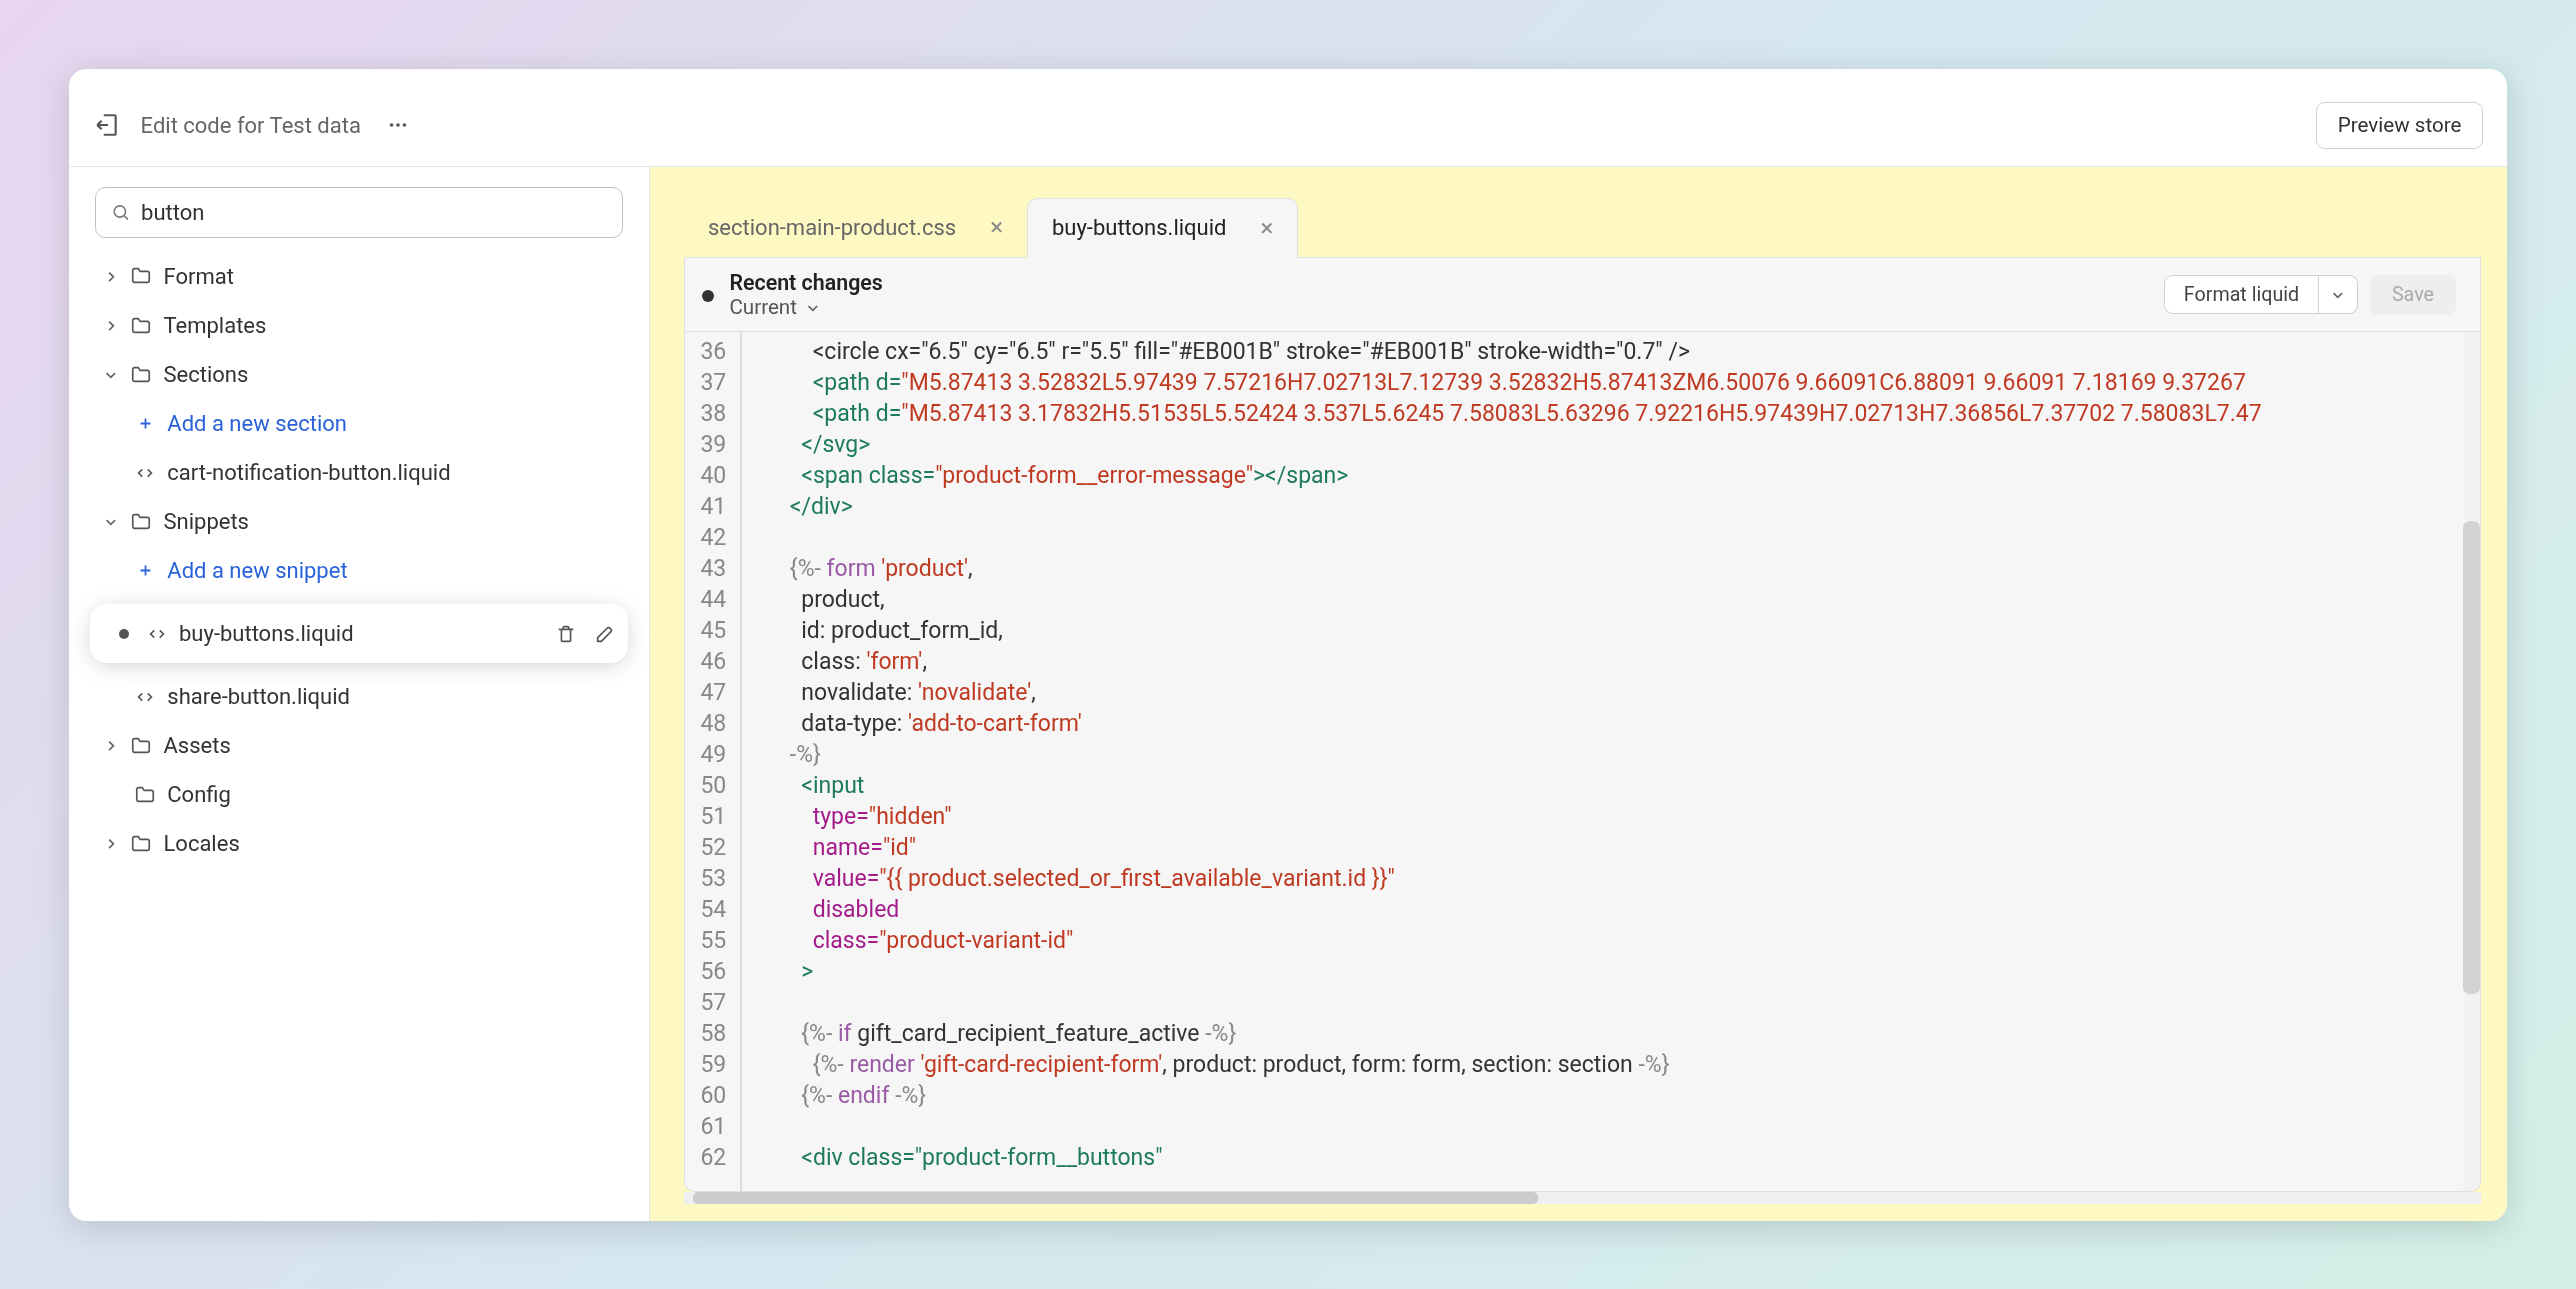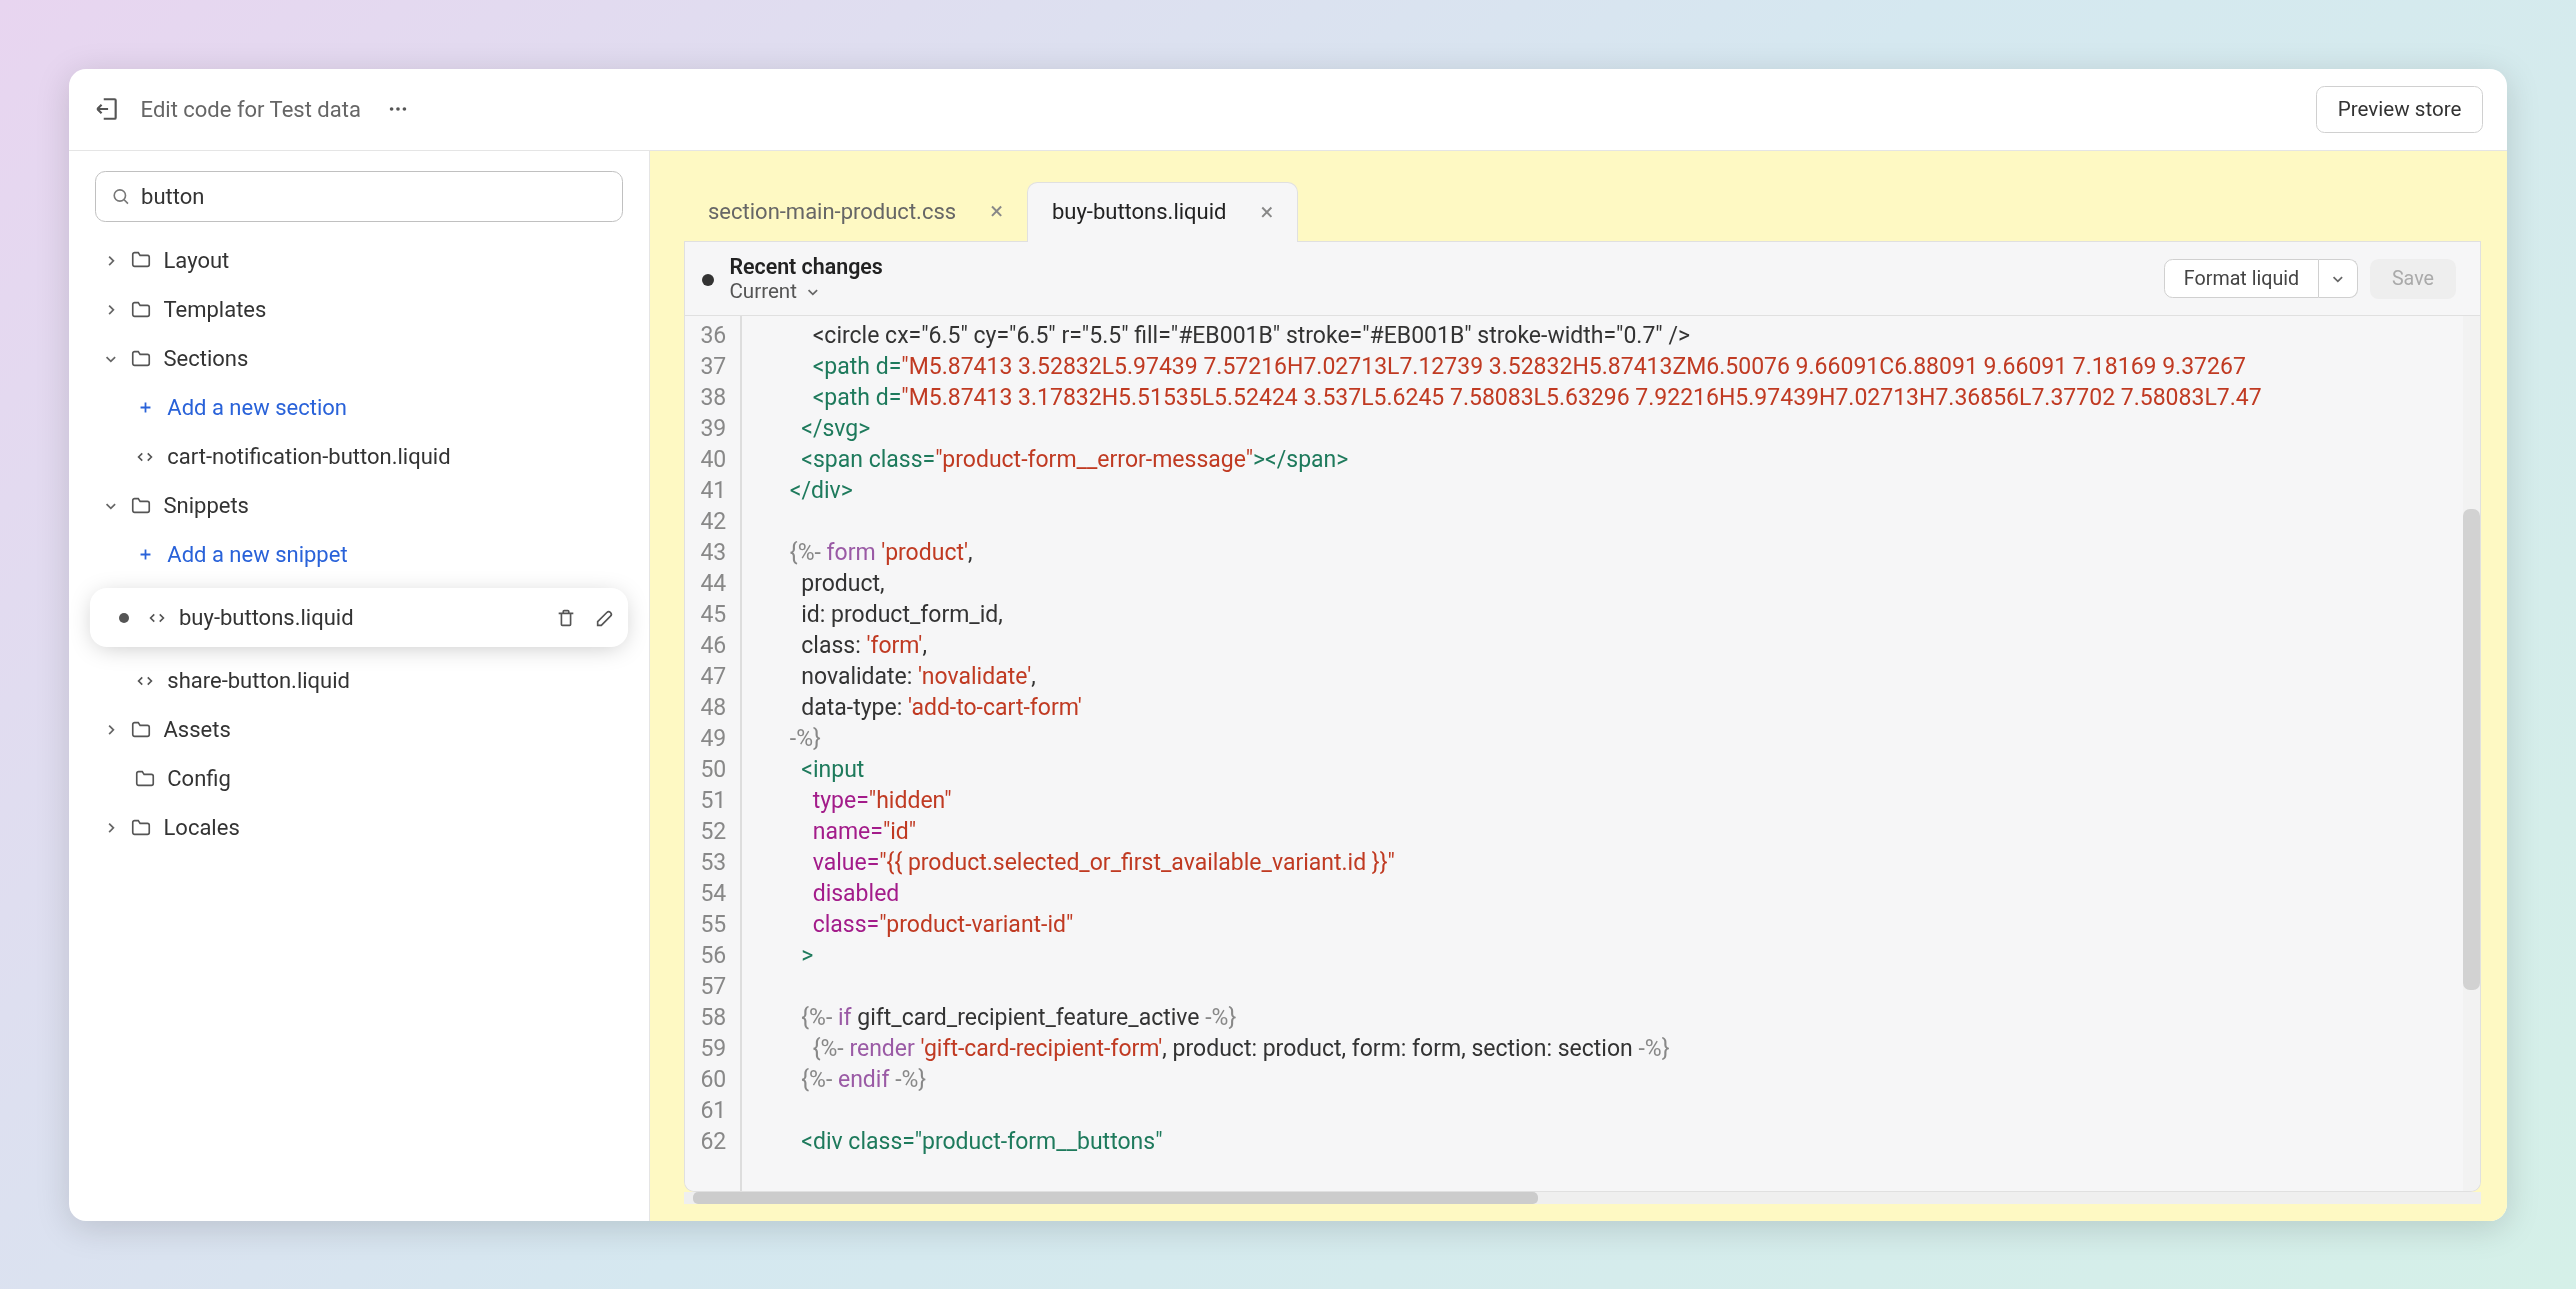--- a/index.html
+++ b/index.html
@@ -1,18 +1,18 @@
 <!DOCTYPE html>
 <html style="font-size:13.7px"><head>
 <meta charset="utf-8">
 <style>
 *{margin:0;padding:0;box-sizing:border-box;font-family:-apple-system,BlinkMacSystemFont,"Segoe UI",Roboto,sans-serif;}
 body{background:linear-gradient(135deg,#e8d5f0 0%,#d5e8f0 50%,#d5f0e8 100%);width:2576px;height:1290px;padding:69px;}
 .app{background:#fff;border-radius:17px;width:100%;height:100%;display:flex;flex-direction:column;box-shadow:0 6.9px 34px rgba(0,0,0,0.15);overflow:hidden;}
-.topbar{display:flex;align-items:center;padding:17px 24px;border-bottom:0.9px solid #e5e5e5;}
+.topbar{display:flex;align-items:center;padding:17px 24px;border-bottom:0.9px solid #e5e5e5;margin-top:16px;}
 .exit-icon{width:27px;height:27px;display:flex;align-items:center;justify-content:center;margin-right:20.6px;cursor:pointer;}
 .title{font-size:22px;color:#666;flex:0 0 auto;}
 .dots{margin-left:24px;width:27px;height:27px;display:flex;align-items:center;justify-content:center;cursor:pointer;}
 .spacer{flex:1;}
 .preview-btn{border:0.9px solid #d0d0d0;background:#fff;padding:10.3px 20.6px;border-radius:8.6px;font-size:20.6px;color:#333;cursor:pointer;}
 .main{flex:1;display:flex;overflow:hidden;}
 .sidebar{width:581px;border-right:0.9px solid #e5e5e5;display:flex;flex-direction:column;padding:20.6px 26px 20.6px 26px;gap:6.9px;}
 .searchbox{position:relative;display:flex;align-items:center;border:0.9px solid #c0c0c0;border-radius:10.3px;padding:12px 15.4px;margin-bottom:10.3px;}
 .searchbox input{border:none;outline:none;font-size:22px;width:100%;margin-left:10.3px;color:#333;}
 .tree-item{display:flex;align-items:center;padding:8.6px 6.9px;font-size:22px;color:#333;gap:10.3px;cursor:pointer;border-radius:8.6px;}
@@ -92,21 +92,21 @@
         <span class="chevron">
             <svg width="13.7" height="13.7" viewBox="0 0 16 16" fill="none" stroke="#666" stroke-width="2">
               <path d="M6 3l5 5-5 5"></path>
             </svg>
           </span>
         <span class="folder-icon">
             <svg width="22" height="22" viewBox="0 0 24 24" fill="none" stroke="#555" stroke-width="1.8">
               <path d="M3 6a2 2 0 012-2h4l2 3h8a2 2 0 012 2v8a2 2 0 01-2 2H5a2 2 0 01-2-2V6z"></path>
             </svg>
           </span>
-        <span>Layout</span>
+        <span>Format</span>
       </div>
 
       <div class="tree-item">
         <span class="chevron">
             <svg width="13.7" height="13.7" viewBox="0 0 16 16" fill="none" stroke="#666" stroke-width="2">
               <path d="M6 3l5 5-5 5"></path>
             </svg>
           </span>
         <span class="folder-icon">
             <svg width="22" height="22" viewBox="0 0 24 24" fill="none" stroke="#555" stroke-width="1.8">

